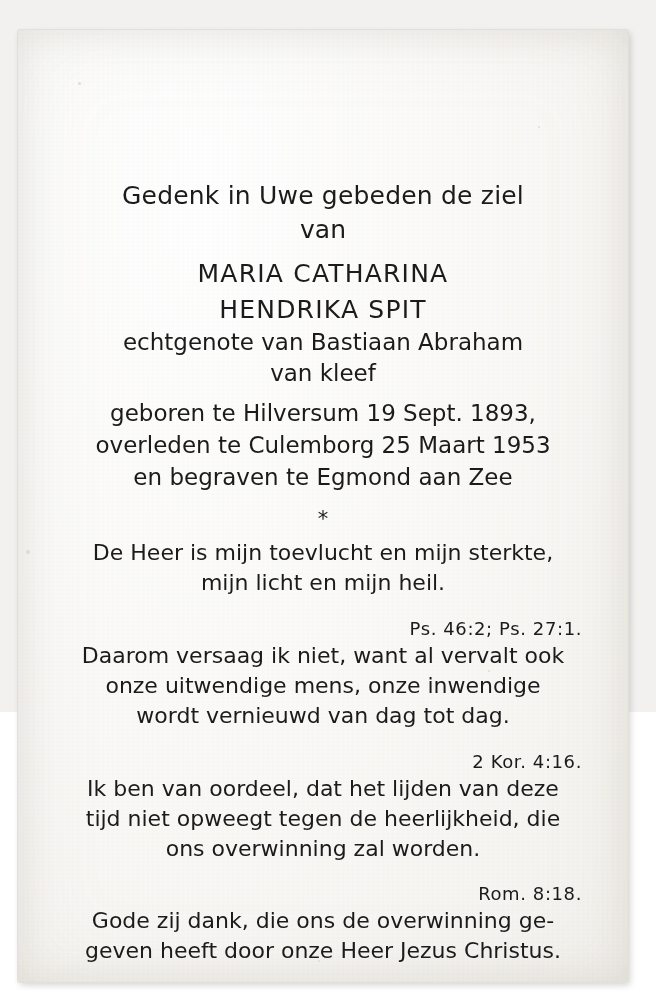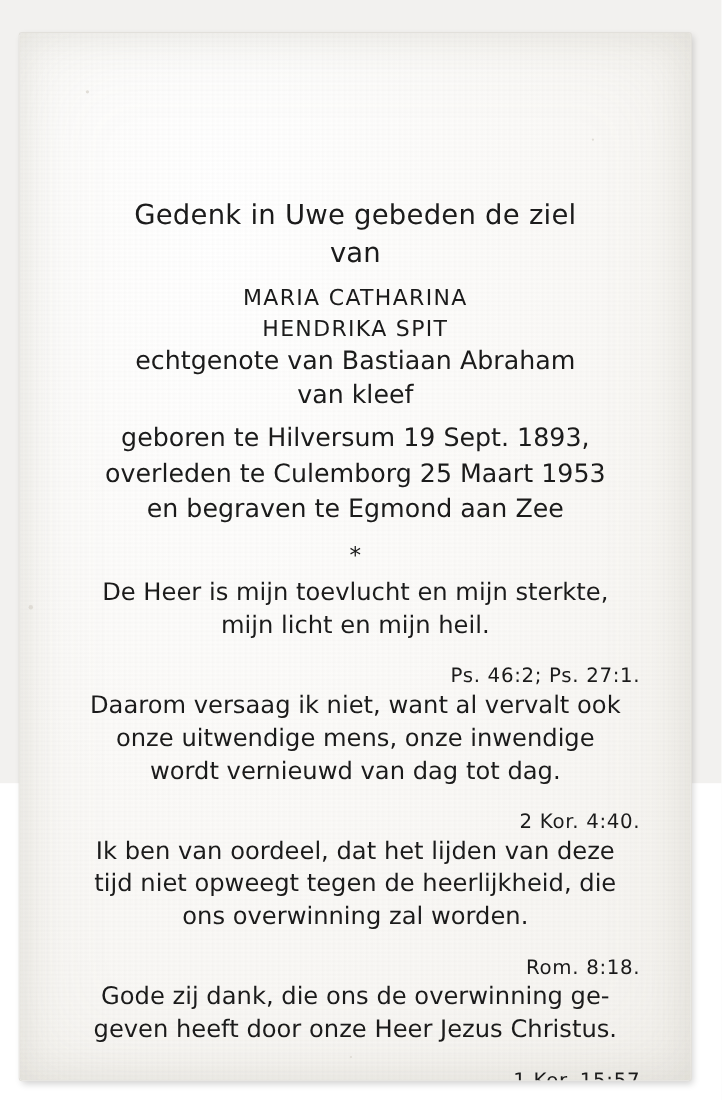--- a/index.html
+++ b/index.html
@@ -80,21 +80,21 @@
     line-height: 1.28;
     margin-bottom: 2px;
   }
   .headline-2 {
     font-size: 25px;
     line-height: 1.28;
     margin-bottom: 10px;
   }
 
   .name-line {
-    font-size: 20px;
+    font-size: 25px;
     letter-spacing: 1.2px;
     line-height: 1.42;
     font-variant: small-caps;
     text-transform: uppercase;
   }
 
   .spouse-block {
     font-size: 23px;
     line-height: 1.34;
   }
@@ -172,21 +172,21 @@
         </div>
         <div class="citation">Ps. 46:2; Ps. 27:1.</div>
       </div>
 
       <div class="verse-group">
         <div class="verse">
           <span class="v-line">Daarom versaag ik niet, want al vervalt ook</span>
           <span class="v-line">onze uitwendige mens, onze inwendige</span>
           <span class="v-line">wordt vernieuwd van dag tot dag.</span>
         </div>
-        <div class="citation">2 Kor. 4:40.</div>
+        <div class="citation">2 Kor. 4:16.</div>
       </div>
 
       <div class="verse-group">
         <div class="verse">
           <span class="v-line">Ik ben van oordeel, dat het lijden van deze</span>
           <span class="v-line">tijd niet opweegt tegen de heerlijkheid, die</span>
           <span class="v-line">ons overwinning zal worden.</span>
         </div>
         <div class="citation">Rom. 8:18.</div>
       </div>

